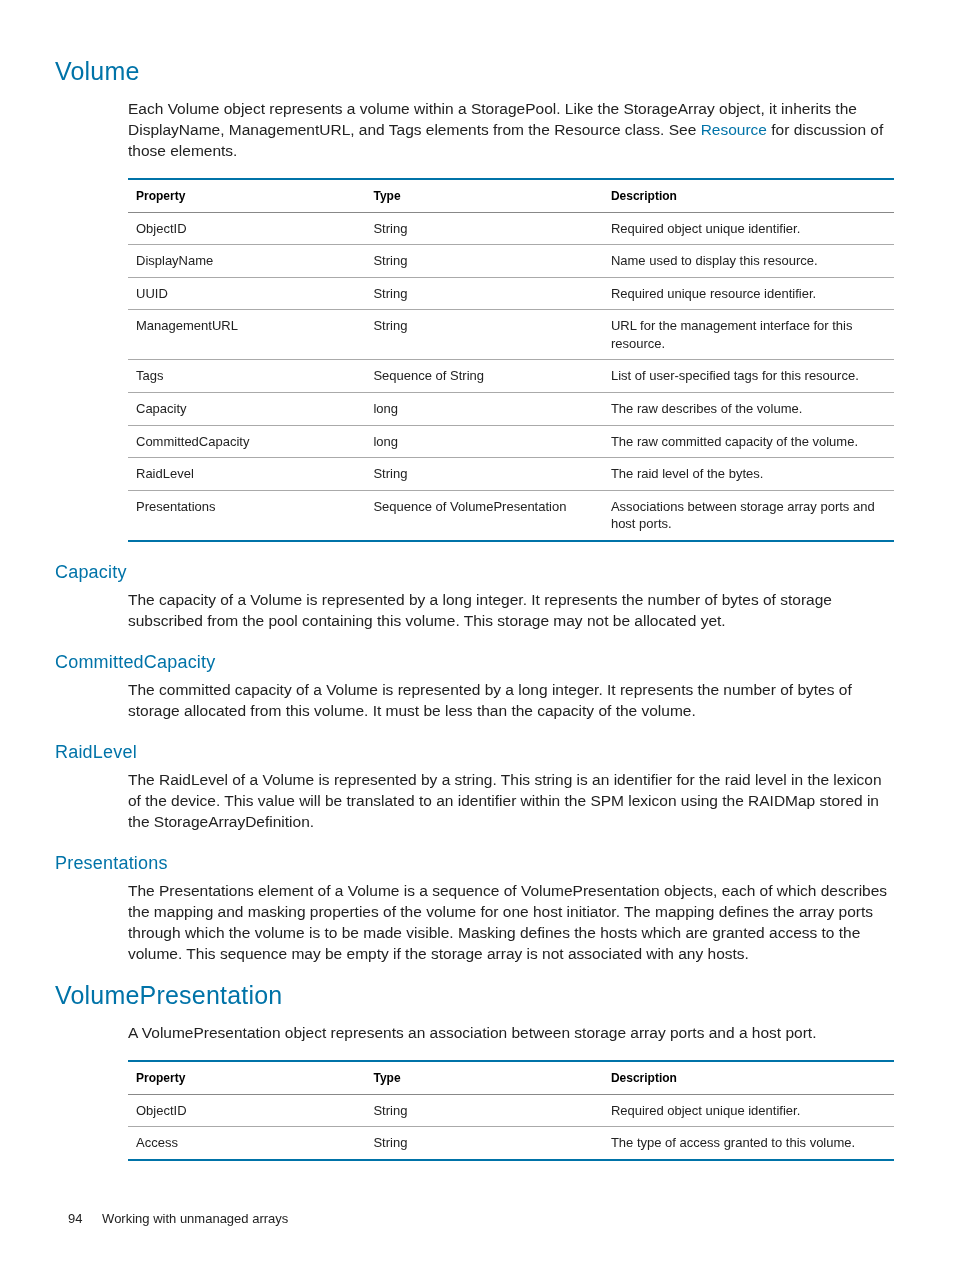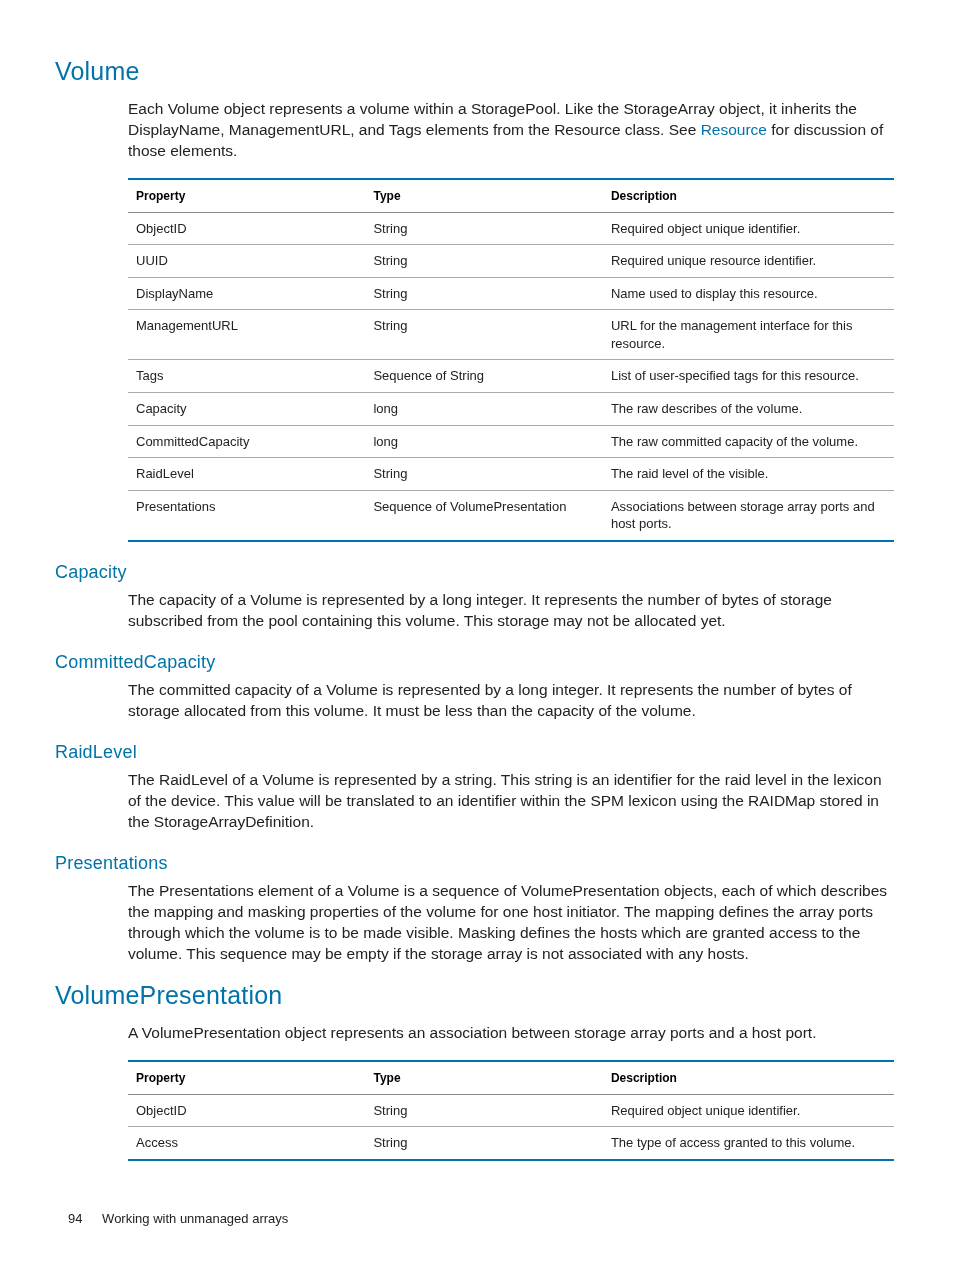--- a/index.html
+++ b/index.html
@@ -97,28 +97,28 @@
       <th class="col-desc">Description</th>
     </tr>
   </thead>
   <tbody>
     <tr>
         <td>ObjectID</td>
         <td>String</td>
         <td>Required object unique identifier.</td>
       </tr>
     <tr>
+        <td>DisplayName</td>
+        <td>String</td>
+        <td>Name used to display this resource.</td>
+      </tr>
+    <tr>
         <td>UUID</td>
         <td>String</td>
         <td>Required unique resource identifier.</td>
-      </tr>
-    <tr>
-        <td>DisplayName</td>
-        <td>String</td>
-        <td>Name used to display this resource.</td>
       </tr>
     <tr>
         <td>ManagementURL</td>
         <td>String</td>
         <td>URL for the management interface for this resource.</td>
       </tr>
     <tr>
         <td>Tags</td>
         <td>Sequence of String</td>
         <td>List of user-specified tags for this resource.</td>
@@ -129,21 +129,21 @@
         <td>The raw describes of the volume.</td>
       </tr>
     <tr>
         <td>CommittedCapacity</td>
         <td>long</td>
         <td>The raw committed capacity of the volume.</td>
       </tr>
     <tr>
         <td>RaidLevel</td>
         <td>String</td>
-        <td>The raid level of the visible.</td>
+        <td>The raid level of the bytes.</td>
       </tr>
     <tr>
         <td>Presentations</td>
         <td>Sequence of VolumePresentation</td>
         <td>Associations between storage array ports and host ports.</td>
       </tr>
   </tbody>
 </table>
 
 <h2>Capacity</h2>

